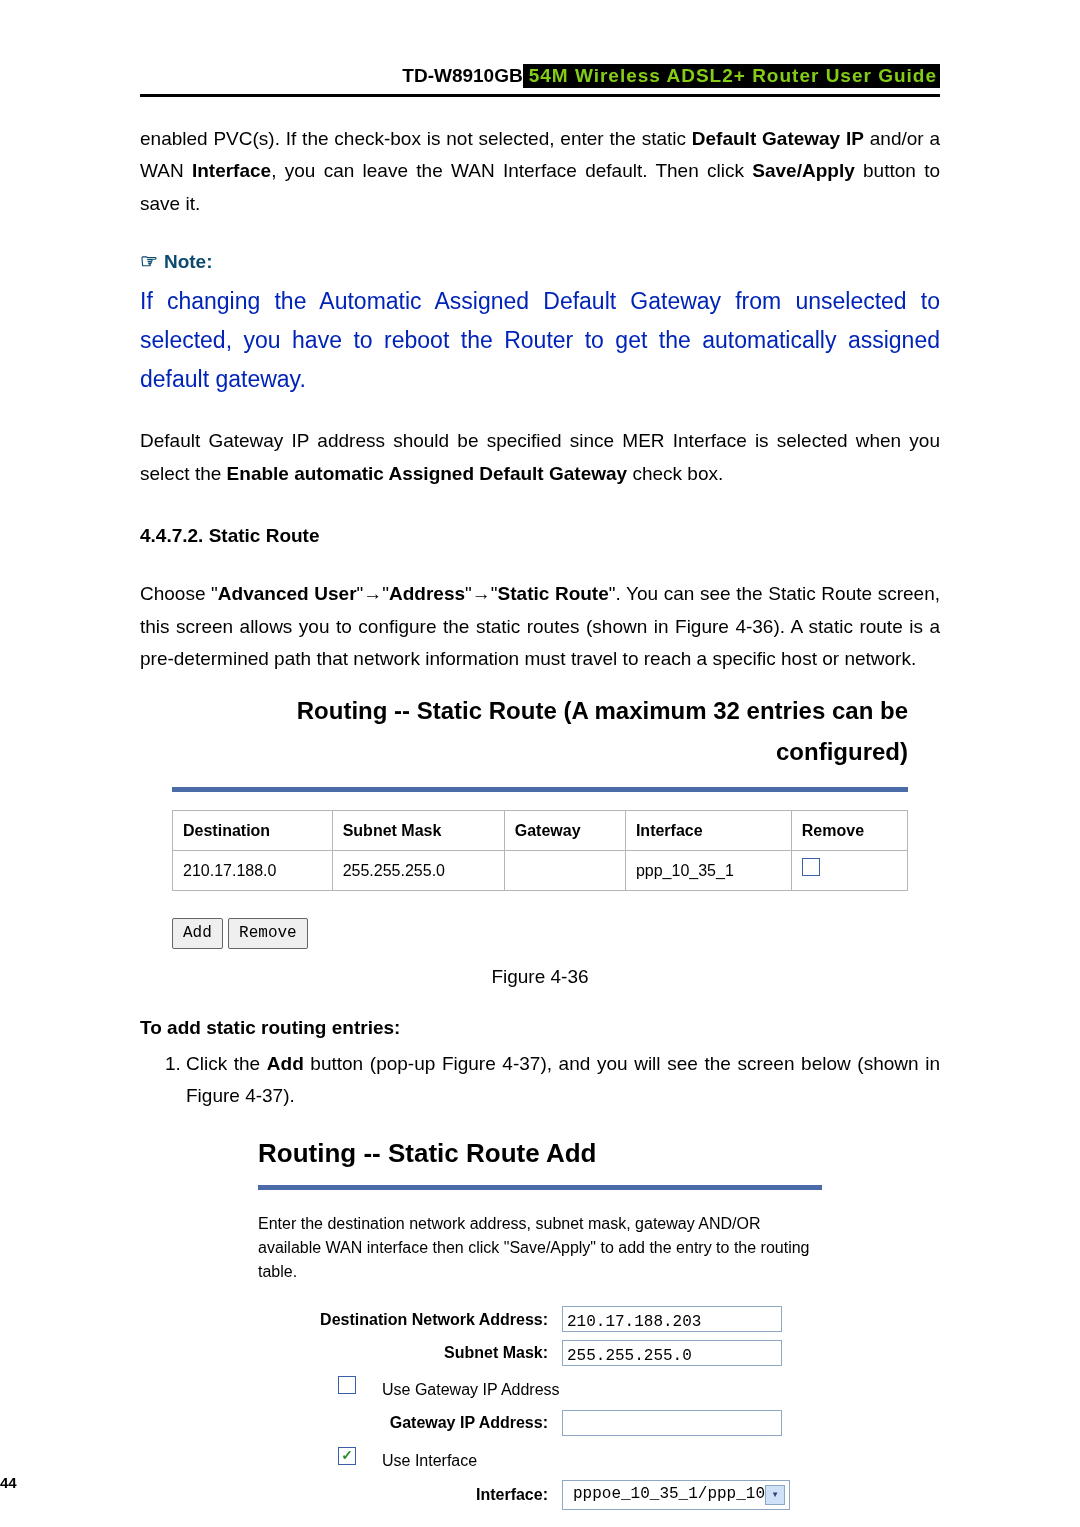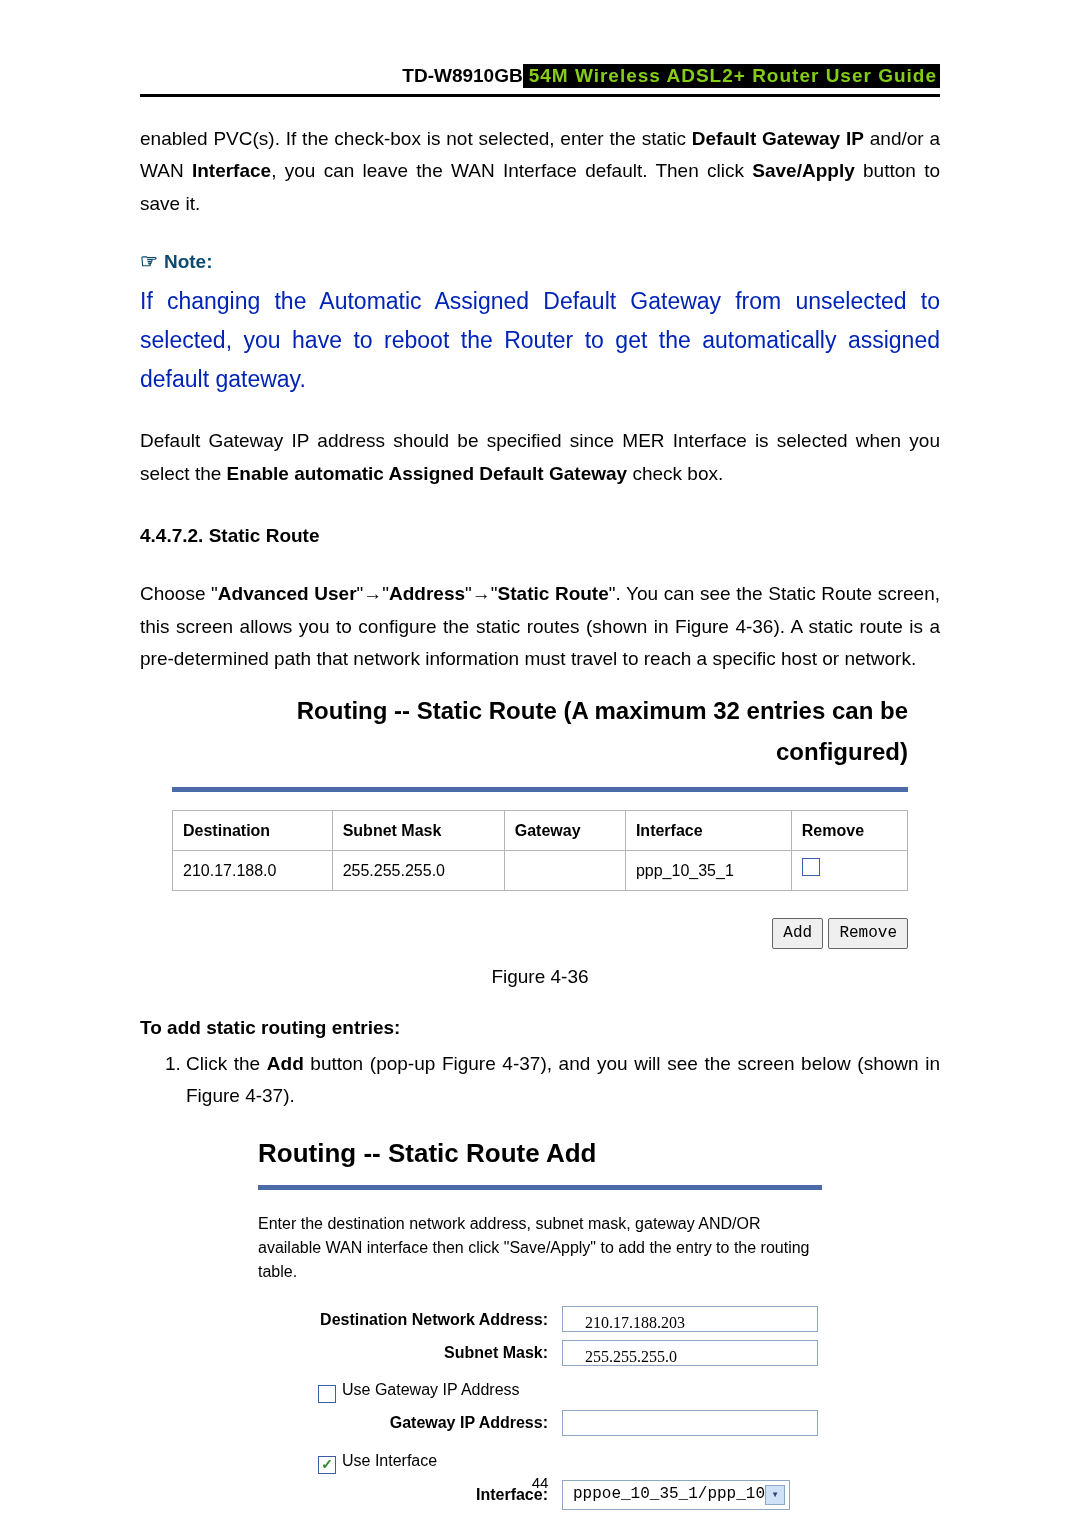--- a/index.html
+++ b/index.html
@@ -84,21 +84,21 @@
   }
   table.route th, table.route td{
     border:1px solid #b5b5b5;
     padding:6px 10px;
     text-align:left;
     font-weight:normal;
   }
   table.route th{
     font-weight:bold;
   }
-  .btn-row{text-align:right;margin-top:24px;}
+  .btn-row{text-align:left;margin-top:24px;}
   .win-btn{
     font-family:"Courier New",monospace;
     font-size:16px;
     border:1px solid #666;
     background:#efefef;
     padding:1px 10px;
     display:inline-block;
     border-radius:2px;
   }
   .fig-cap{
@@ -131,24 +131,24 @@
     display:flex;
     align-items:center;
   }
   .form-label{
     width:290px;
     text-align:right;
     font-weight:bold;
     padding-right:14px;
   }
   .form-input{
-    font-family:Liberation Serif, serif;
+    font-family:Liberation Mono, monospace;
     border:1px solid #8ea7c4;
     background:#fff;
-    padding:2px 22px;
+    padding:2px 4px;
     font-size:16px;
     width:210px;
     height:20px;
   }
   .form-select{
     font-family:Liberation Mono, monospace;
     border:1px solid #8ea7c4;
     background:#fff;
     padding:1px 4px;
     font-size:16px;
@@ -174,30 +174,32 @@
     margin-right:6px;
     font-size:14px;
     color:#2d8a2d;
     font-weight:bold;
     background:#fff;
   }
   .cb-row{
     margin:10px 30px 4px 30px;
     font-size:16px;
     display:flex;
-    align-items:flex-end;
+    align-items:flex-start;
+    gap:20px;
   }
   .cb-row .spacer{width:60px;}
   .save-row{text-align:center;margin-top:28px;}
   .pagenum{
     position:absolute;
     bottom:36px;
     left:0;right:0;
-    text-align:center;
+    text-align:left;
     font-size:15px;
+    font-weight:bold;
   }
   .hand-icon{
     display:inline-block;
     transform:rotate(0deg);
     font-size:20px;
     margin-right:6px;
   }
   ol{margin:4px 0 0 0;padding-left:46px;}
   ol li{text-align:justify;line-height:1.7;}
 </style>

